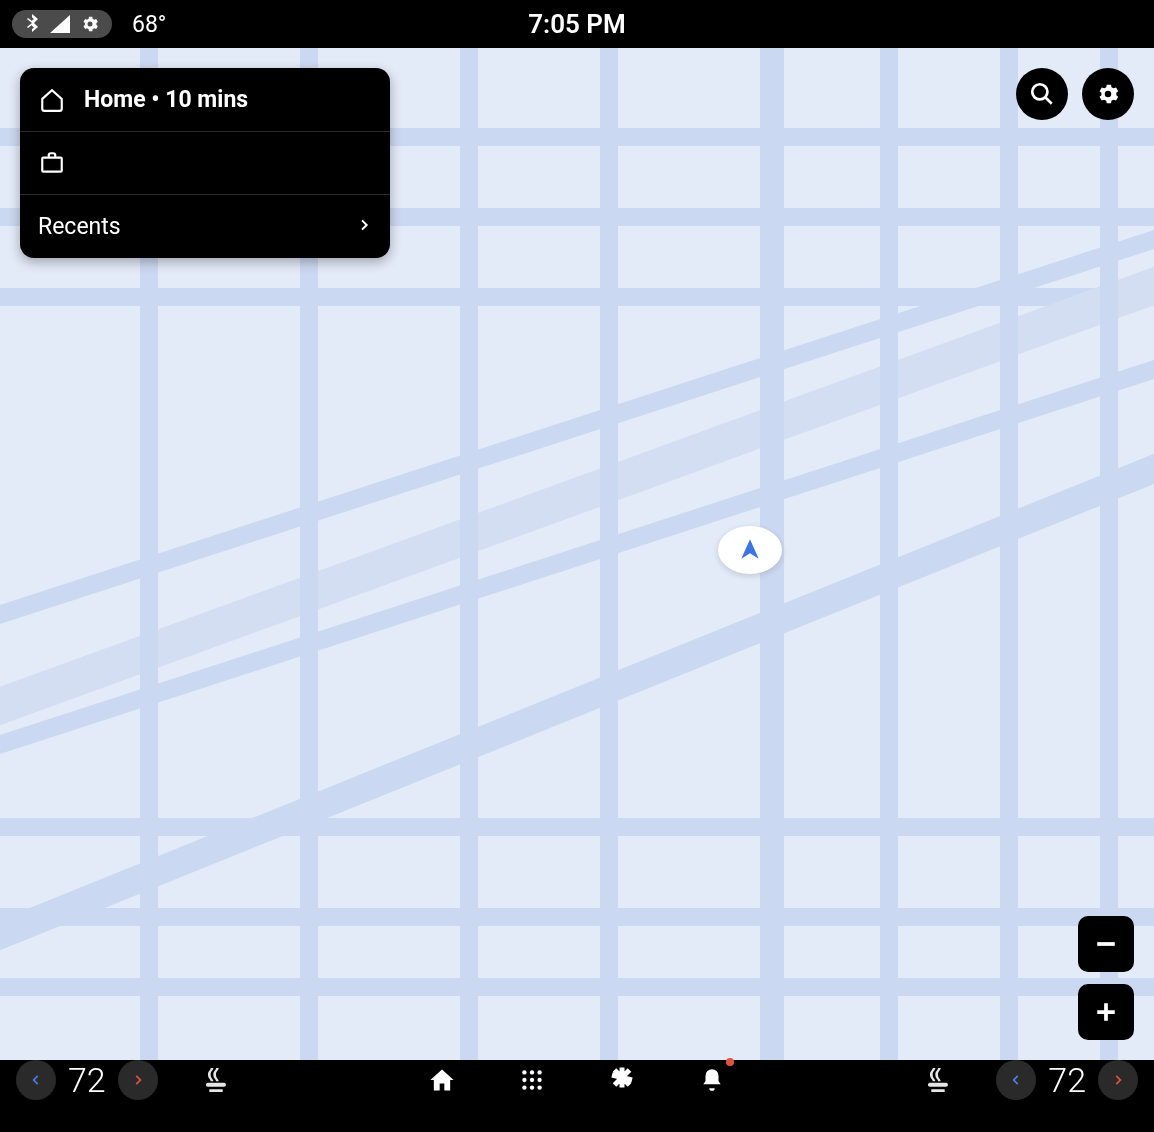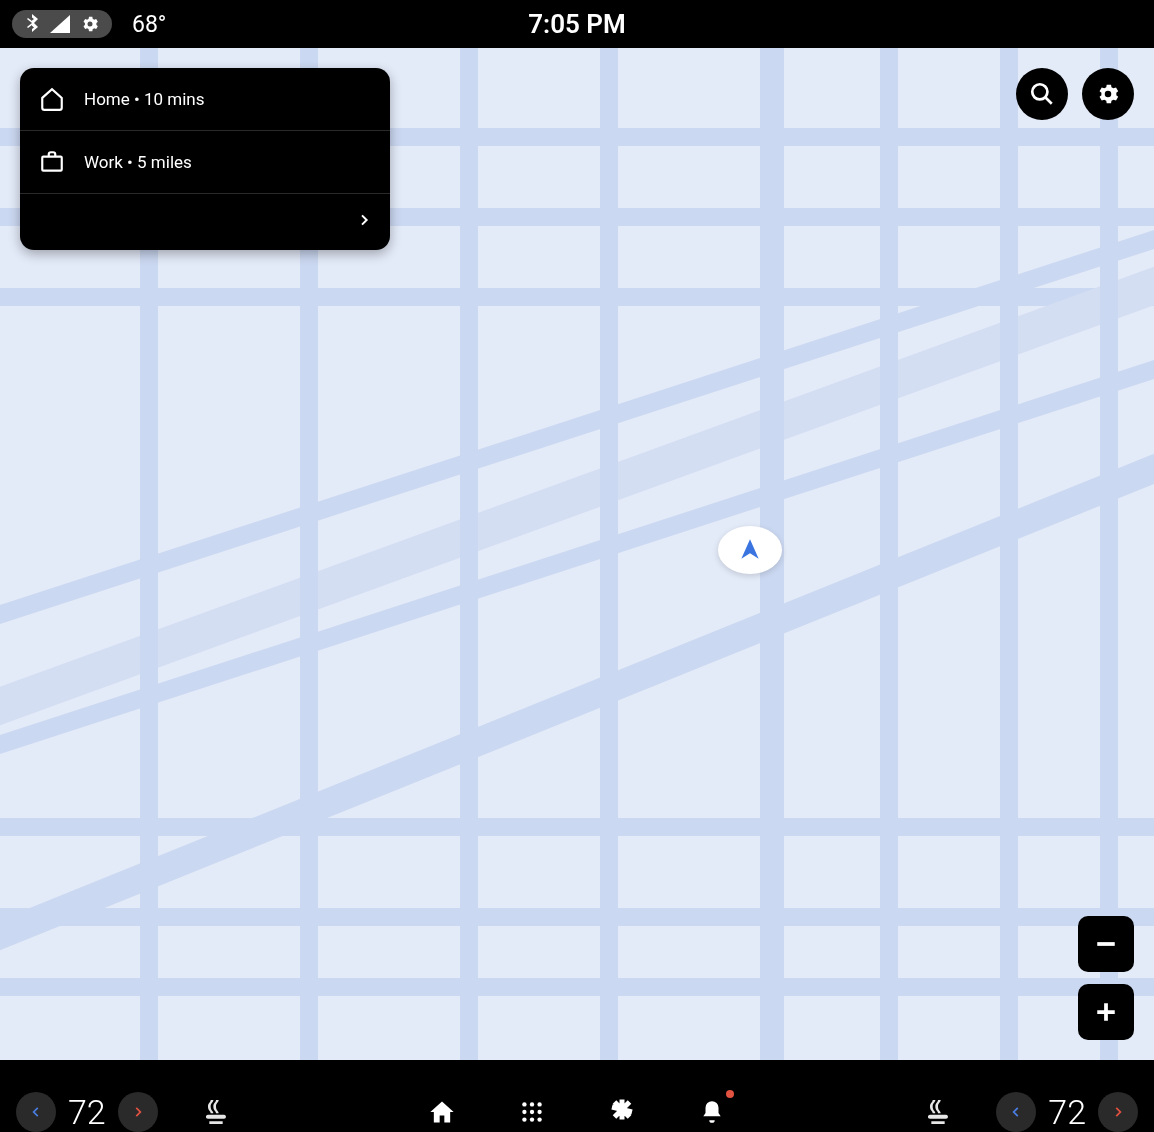--- a/index.html
+++ b/index.html
@@ -137,32 +137,32 @@
       cursor: pointer;
     }
     .card-row:last-child { border-bottom: none; }
     .row-icon {
       width: 28px;
       margin-right: 18px;
       display: flex;
       align-items: center;
       justify-content: center;
     }
-    .row-label { font-size: 17px; flex: 1; }
+    .row-label { font-size: 23px; flex: 1; font-weight: bold; }
     .row-label-only { font-size: 23px; flex: 1; padding-left: 0; }
     .chevron-right { margin-left: auto; }
     .bottom-bar {
       position: absolute;
       bottom: 0;
       left: 0;
       right: 0;
       height: 72px;
       background: #000;
       display: flex;
-      align-items: flex-end;
+      align-items: flex-start;
       justify-content: space-between;
       padding: 0 16px;
       color: #fff;
     }
     .climate-group {
       display: flex;
       align-items: center;
       gap: 8px;
     }
     .circle-chevron {
@@ -249,24 +249,24 @@
       <div class="row-label">Home • 10 mins</div>
     </div>
 
     <div class="card-row">
       <div class="row-icon">
         <svg width="26" height="26" viewBox="0 0 24 24" fill="none" stroke="#fff" stroke-width="2">
             <rect x="3" y="7" width="18" height="13" rx="1"></rect>
             <path d="M9 7V5a2 2 0 012-2h2a2 2 0 012 2v2"></path>
           </svg>
       </div>
-      <div class="row-label">Work • 5 miles</div>
     </div>
 
     <div class="card-row">
+      <div class="row-label-only">Recents</div>
       <span class="chevron-right">
         <svg width="16" height="16" viewBox="0 0 24 24" fill="none" stroke="#fff" stroke-width="3">
             <path d="M9 5l7 7-7 7"></path>
           </svg>
       </span>
     </div>
 
 
   </div>
 

